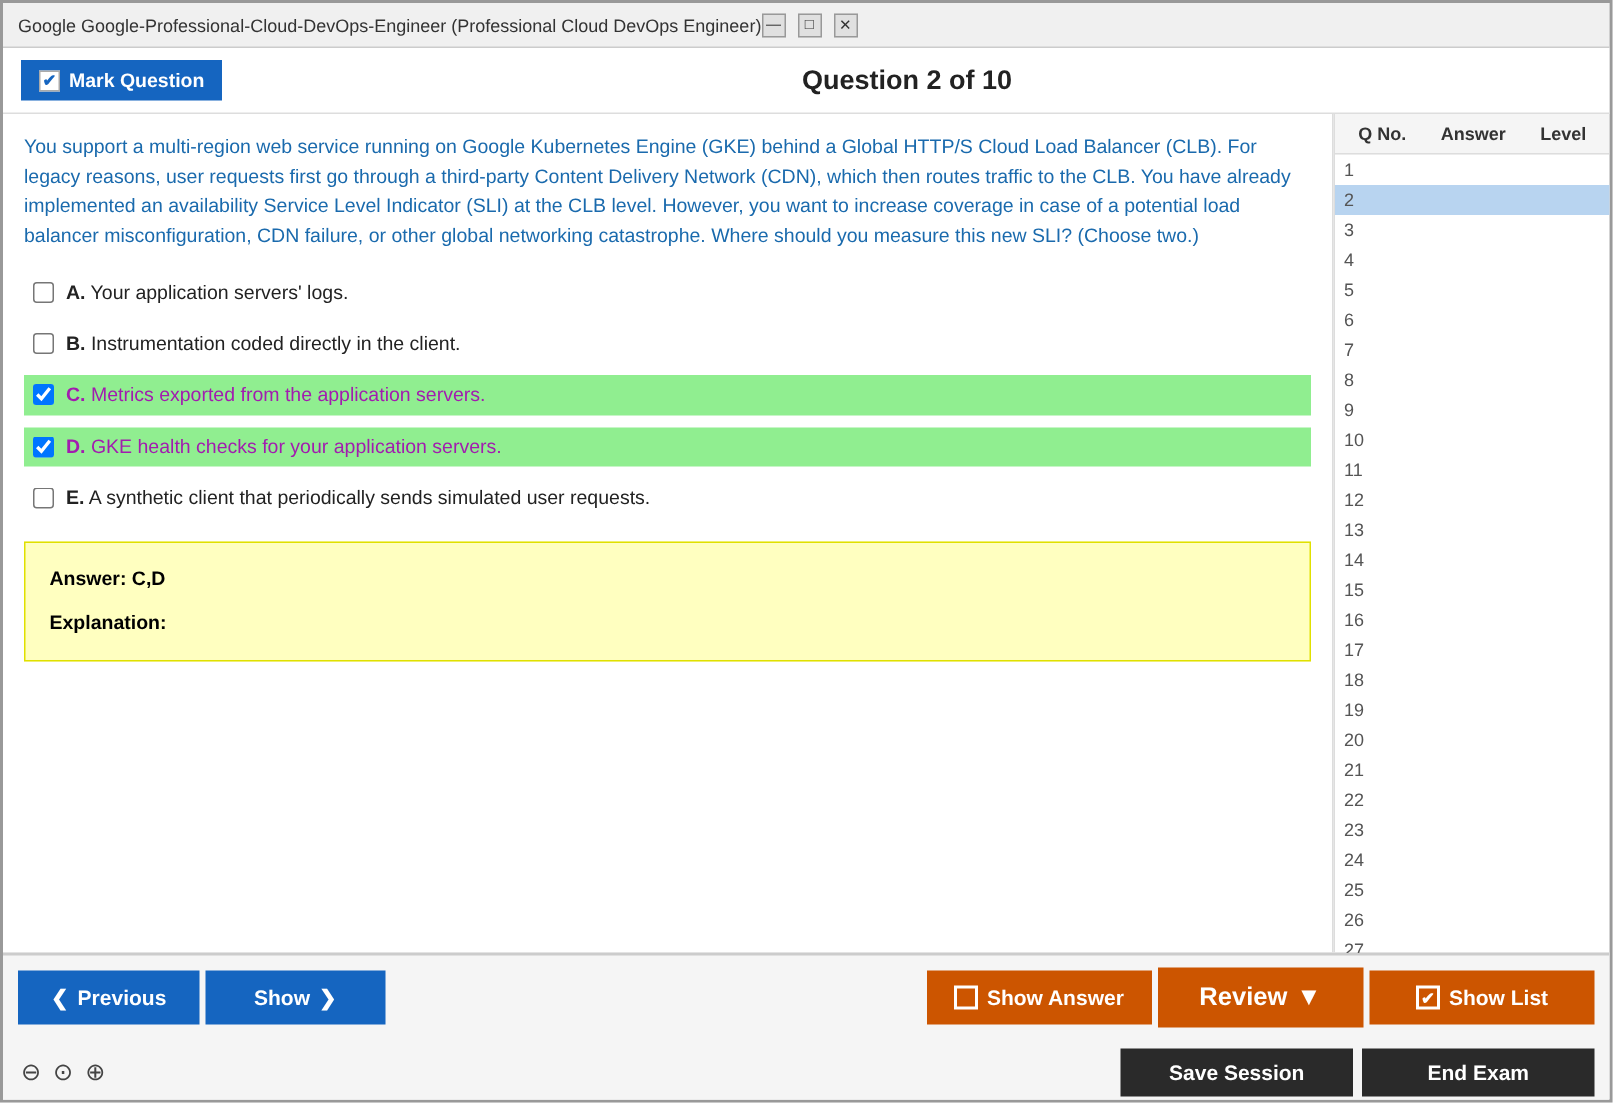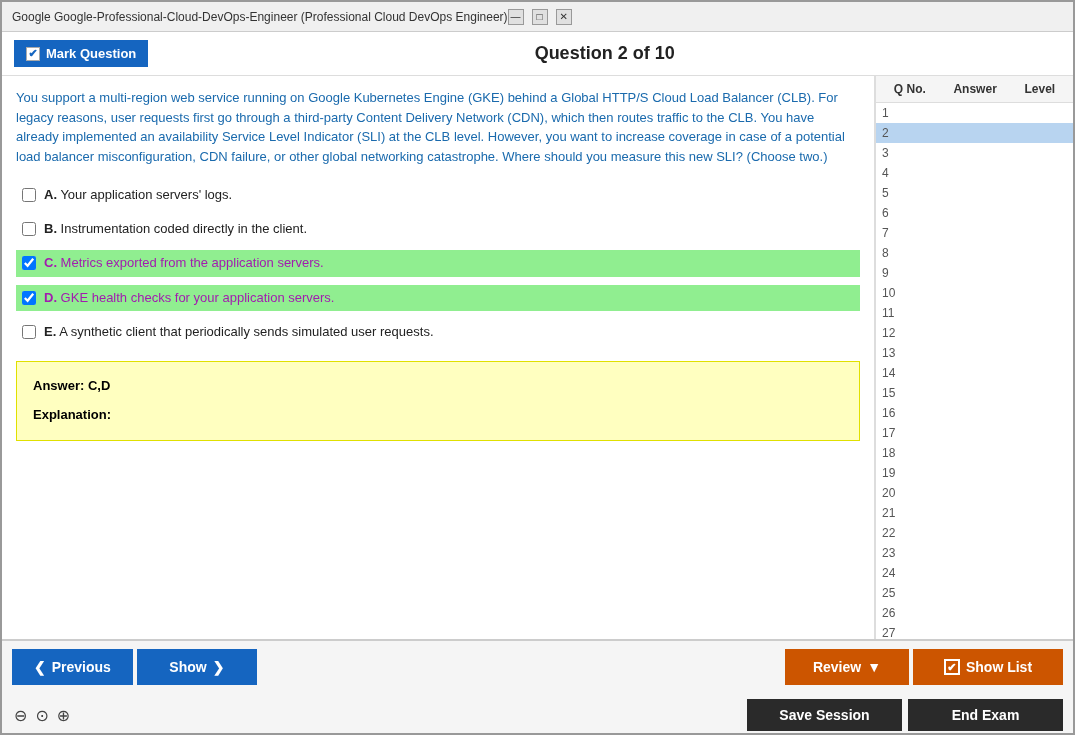--- a/index.html
+++ b/index.html
@@ -154,21 +154,21 @@
     .answer-explanation .answer-line {
       font-weight: bold;
       margin-bottom: 8px;
     }
     .answer-explanation .explanation-label {
       font-weight: bold;
     }
 
     
     .right-panel {
-      width: 198px;
+      width: 184px;
       border-left: 1px solid #ddd;
       display: flex;
       flex-direction: column;
       overflow: hidden;
     }
     .right-panel-header {
       display: flex;
       justify-content: space-around;
       padding: 6px 4px;
       font-size: 12px;
@@ -242,21 +242,21 @@
       align-items: center;
       gap: 6px;
       min-width: 150px;
       justify-content: center;
     }
     .btn-review {
       background: #cc5500;
       color: white;
       border: none;
       padding: 10px 28px;
-      font-size: 14px;
+      font-size: 17px;
       font-weight: bold;
       cursor: pointer;
       display: flex;
       align-items: flex-start;
       gap: 6px;
       min-width: 120px;
       justify-content: center;
     }
     .btn-show-list {
       background: #cc5500;
@@ -553,20 +553,24 @@
     <div class="bottom-buttons">
       <button class="btn-nav">
         <span class="chevron-left"></span>
         <span>Previous</span>
       </button>
       <button class="btn-nav">
         <span>Show</span>
         <span class="chevron-right"></span>
       </button>
       <div class="btn-spacer"></div>
+      <button class="btn-show-answer">
+        <div class="btn-icon-checkbox"></div>
+        <span>Show Answer</span>
+      </button>
       <button class="btn-review">
         <span>Review</span>
         <span>▼</span>
       </button>
       <button class="btn-show-list">
         <div class="btn-icon-checkbox">✔</div>
         <span>Show List</span>
       </button>
     </div>
     <div class="bottom-secondary">

